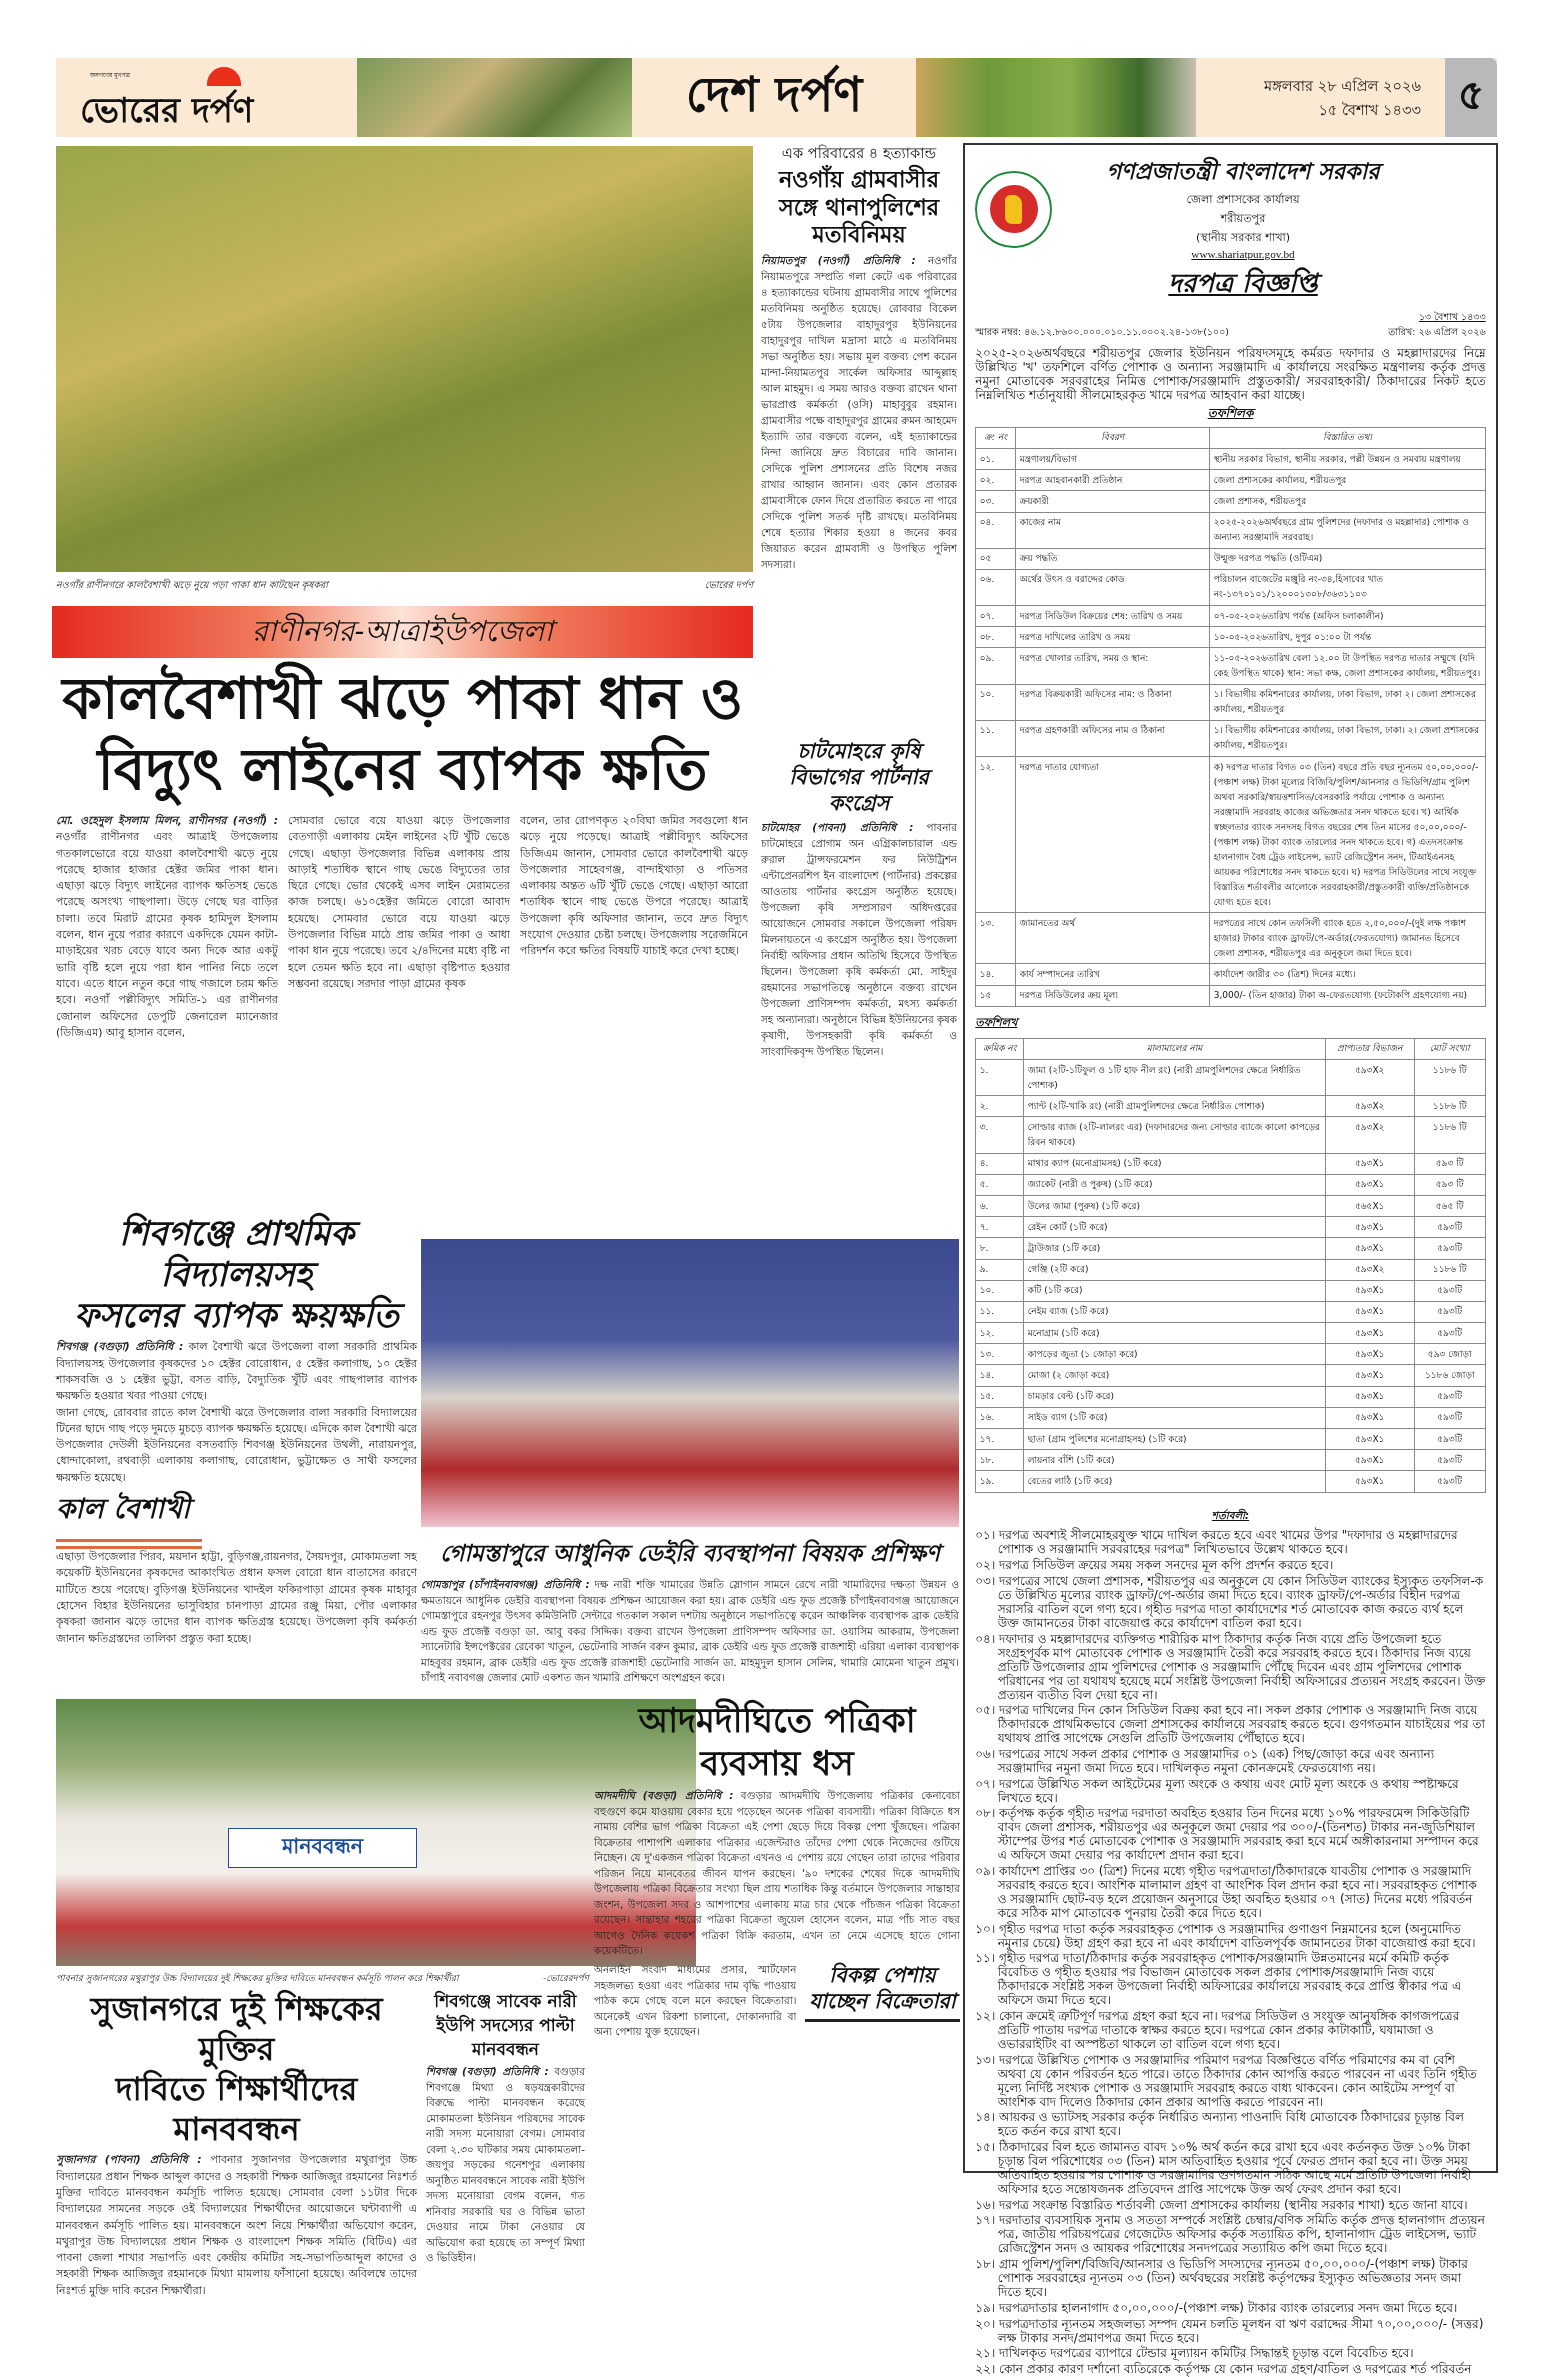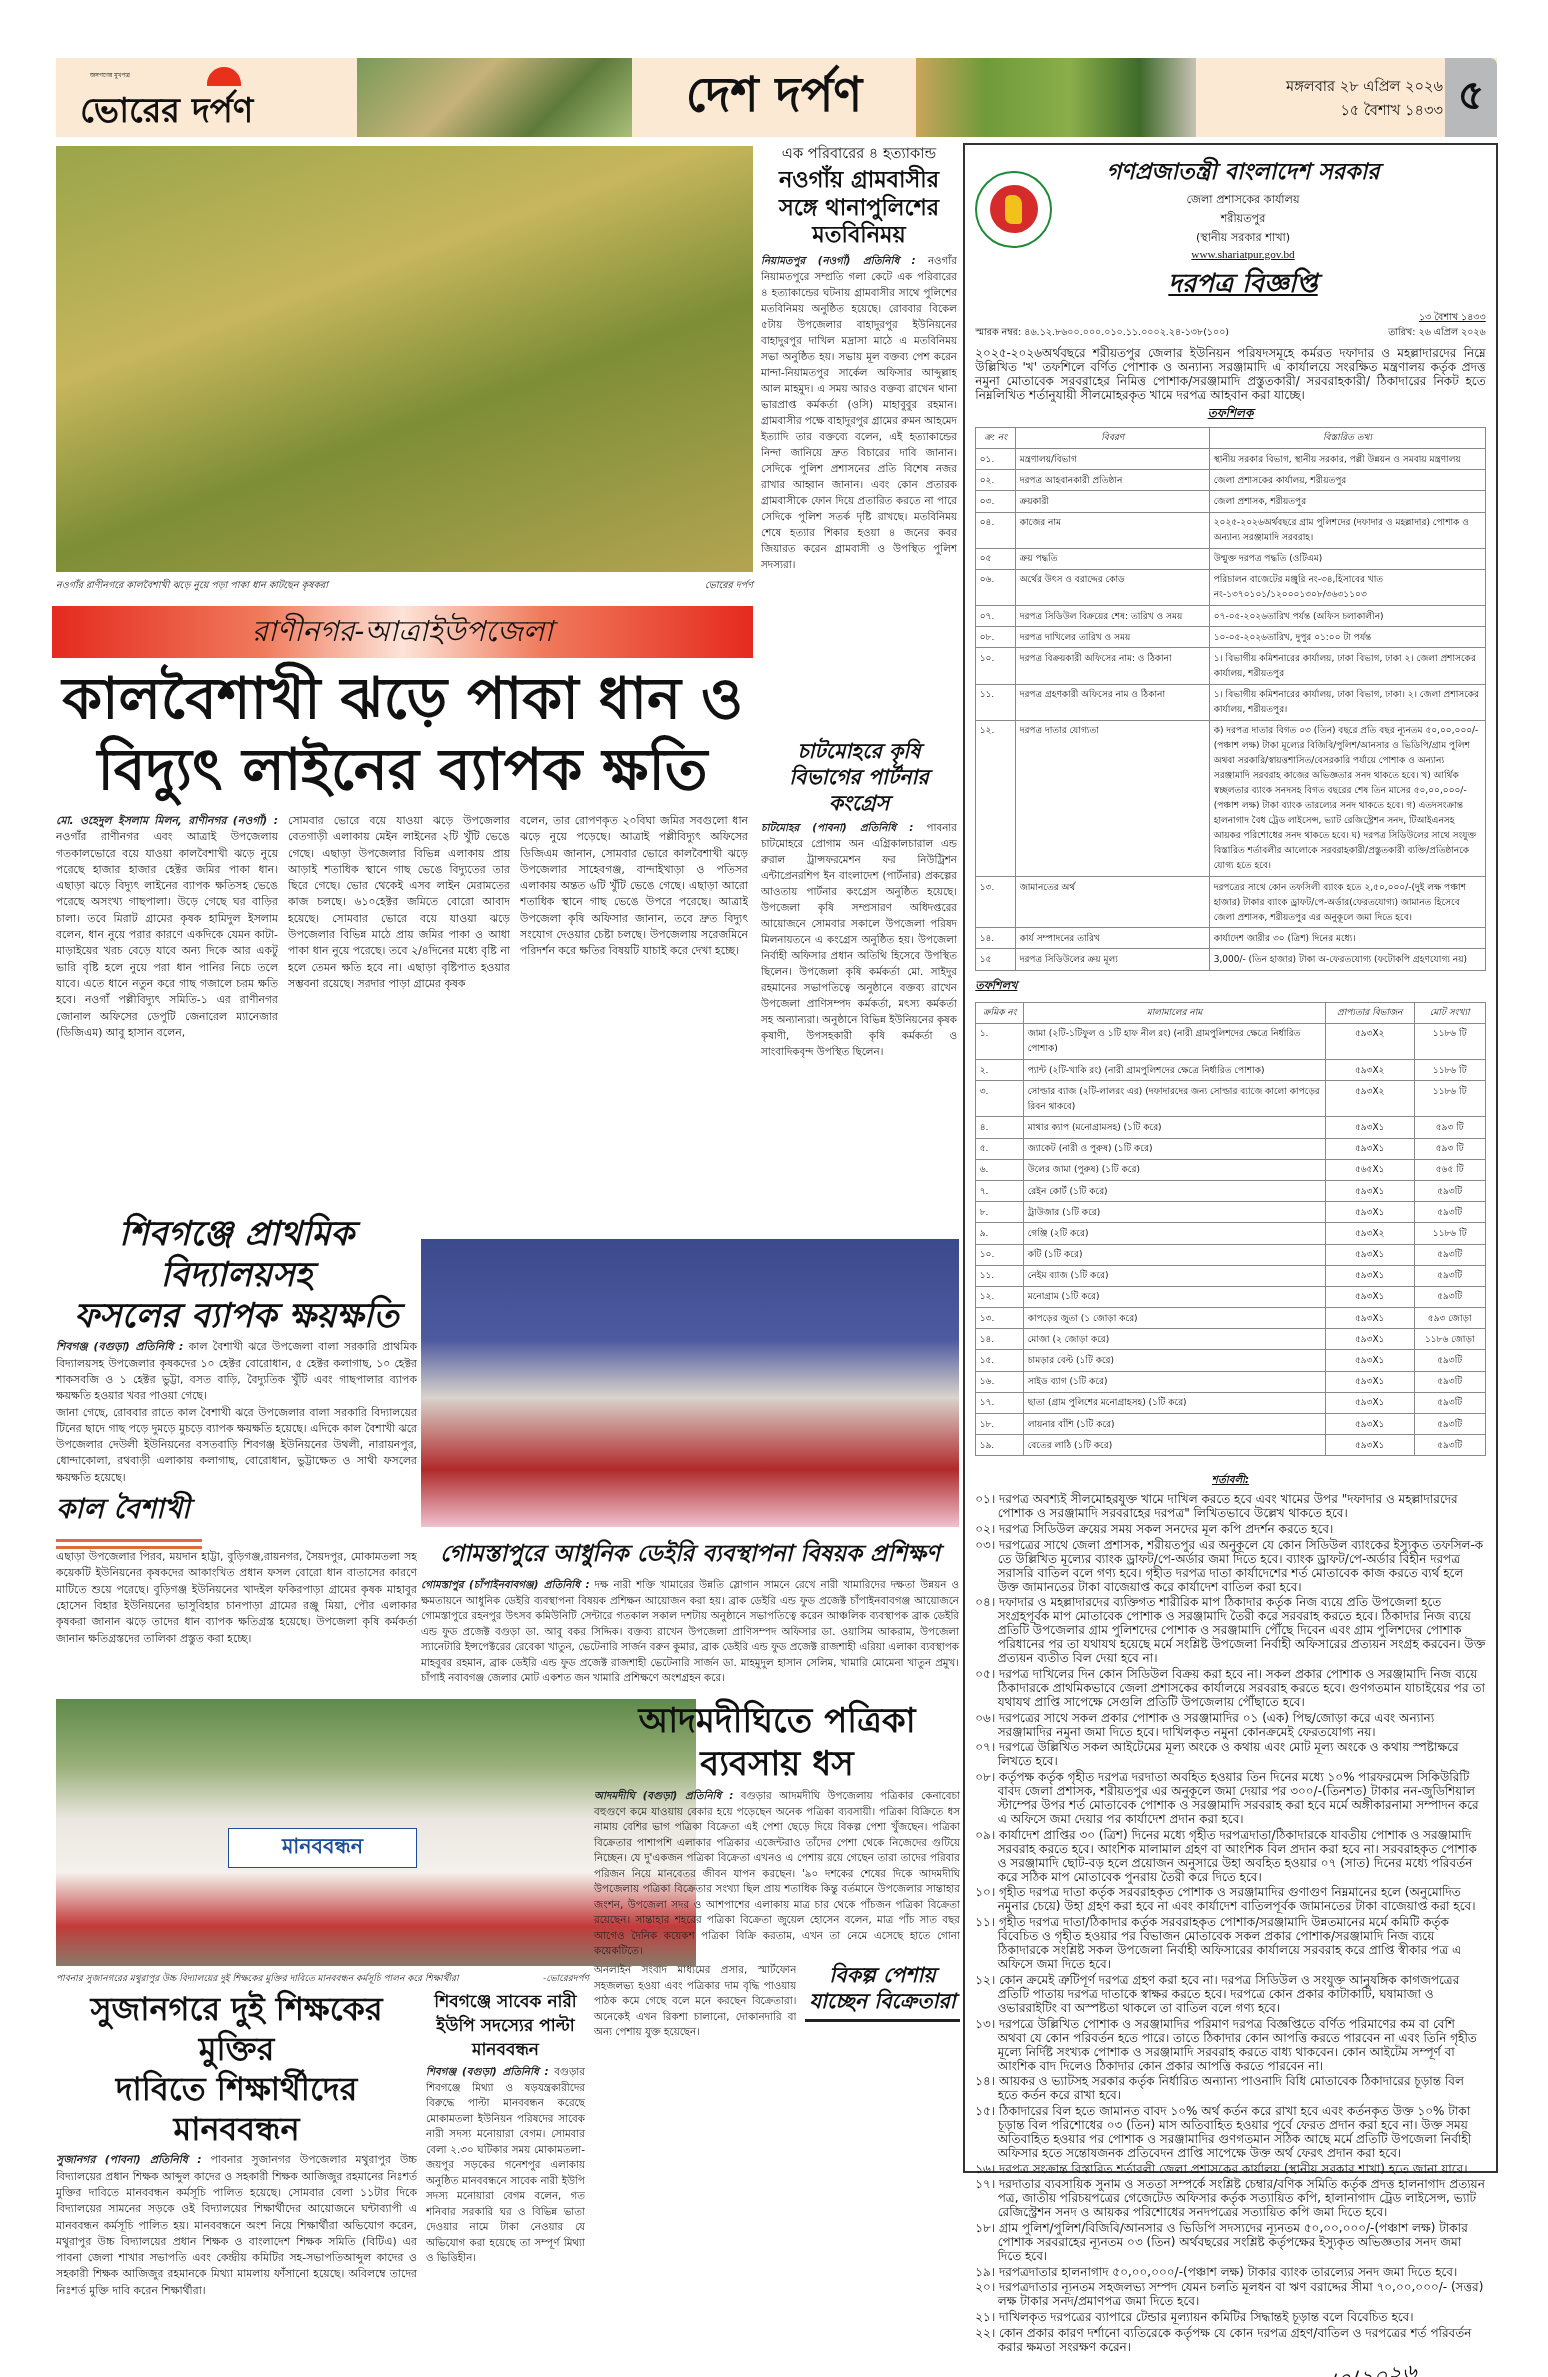--- a/index.html
+++ b/index.html
@@ -5,21 +5,21 @@
 *{box-sizing:border-box;margin:0;padding:0}
 body{width:1548px;height:2377px;background:#fff;font-family:"DejaVu Sans",sans-serif;color:#111;position:relative;overflow:hidden}
 .abs{position:absolute}
 .mast{left:56px;top:58px;width:1441px;height:79px;background:#fbe9d3;display:flex;align-items:center}
 .logo{width:301px;height:79px;position:relative}
 .logo .tag{position:absolute;left:34px;top:12px;font-size:6px}
 .logo .name{position:absolute;left:24px;top:26px;font-size:34px;font-weight:bold;font-family:"DejaVu Serif",serif}
 .logo .sun{position:absolute;left:151px;top:8.6px;width:34px;height:19px;border-radius:34px 34px 0 0;background:#e8301c}
 .photo{height:79px;background:linear-gradient(135deg,#7a9a56,#c6b27a 40%,#5e7a3a 70%,#a9c07a)}
 .section{font-size:48px;font-weight:bold;font-family:"DejaVu Serif",serif;padding:0 26px;width:284px;text-align:center}
-.date{font-size:14.6px;text-align:right;line-height:24px;width:189px;padding-right:2px}
+.date{font-size:14.6px;text-align:right;line-height:24px;width:189px;padding-right:24px}
 .pgno{width:52px;height:79px;background:#b7b9bb;display:flex;align-items:center;justify-content:center;font-size:41px;font-weight:bold;border-radius:0 6.9px 0 0}
 .img{background:linear-gradient(160deg,#9aa54a,#c7b65d 35%,#7d8e36 60%,#b4a452)}
 .cap{font-size:9.5px;font-style:italic;color:#222}
 .txt{font-size:10.8px;line-height:16.3px;text-align:justify;color:#222}
 .txt b{font-style:italic}
 .hl{font-family:"DejaVu Serif",serif;font-weight:bold;text-align:center;color:#111}
 .banner{background:linear-gradient(90deg,#e52a1f,#f07a5c 30%,#fde3d8 50%,#f07a5c 70%,#e52a1f);display:flex;align-items:center;justify-content:center;font-size:29px;font-style:italic;font-family:"DejaVu Serif",serif}
 .notice{left:963px;top:143px;width:535px;height:2030px;border:2.6px solid #333;padding:8.6px 10.3px}
 table.t{border-collapse:collapse;width:100%;font-size:9px}
 table.t td,table.t th{border:0.9px solid #888;padding:2.6px 3.4px;vertical-align:top;text-align:left;font-weight:normal}
@@ -222,20 +222,25 @@
         </tr>
         <tr>
           <td>০৭.</td>
           <td>দরপত্র সিডিউল বিক্রয়ের শেষ: তারিখ ও সময়</td>
           <td>০৭-০৫-২০২৬তারিখ পর্যন্ত (অফিস চলাকালীন)</td>
         </tr>
         <tr>
           <td>০৮.</td>
           <td>দরপত্র দাখিলের তারিখ ও সময়</td>
           <td>১০-০৫-২০২৬তারিখ, দুপুর ০১:০০ টা পর্যন্ত</td>
+        </tr>
+        <tr>
+          <td>০৯.</td>
+          <td>দরপত্র খোলার তারিখ, সময় ও স্থান:</td>
+          <td>১১-০৫-২০২৬তারিখ বেলা ১২.০০ টা উপস্থিত দরপত্র দাতার সম্মুখে (যদি কেহ উপস্থিত থাকে) স্থান: সভা কক্ষ, জেলা প্রশাসকের কার্যালয়, শরীয়তপুর।</td>
         </tr>
         <tr>
           <td>১০.</td>
           <td>দরপত্র বিক্রয়কারী অফিসের নাম: ও ঠিকানা</td>
           <td>১। বিভাগীয় কমিশনারের কার্যালয়, ঢাকা বিভাগ, ঢাকা ২। জেলা প্রশাসকের কার্যালয়, শরীয়তপুর</td>
         </tr>
         <tr>
           <td>১১.</td>
           <td>দরপত্র গ্রহণকারী অফিসের নাম ও ঠিকানা</td>
           <td>১। বিভাগীয় কমিশনারের কার্যালয়, ঢাকা বিভাগ, ঢাকা। ২। জেলা প্রশাসকের কার্যালয়, শরীয়তপুর।</td>

